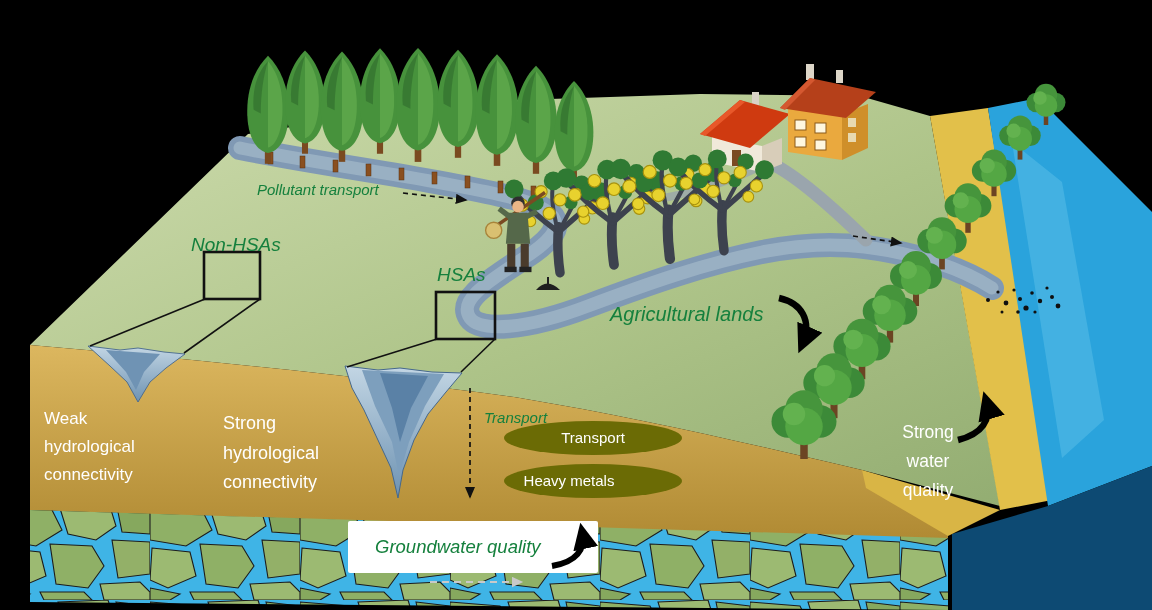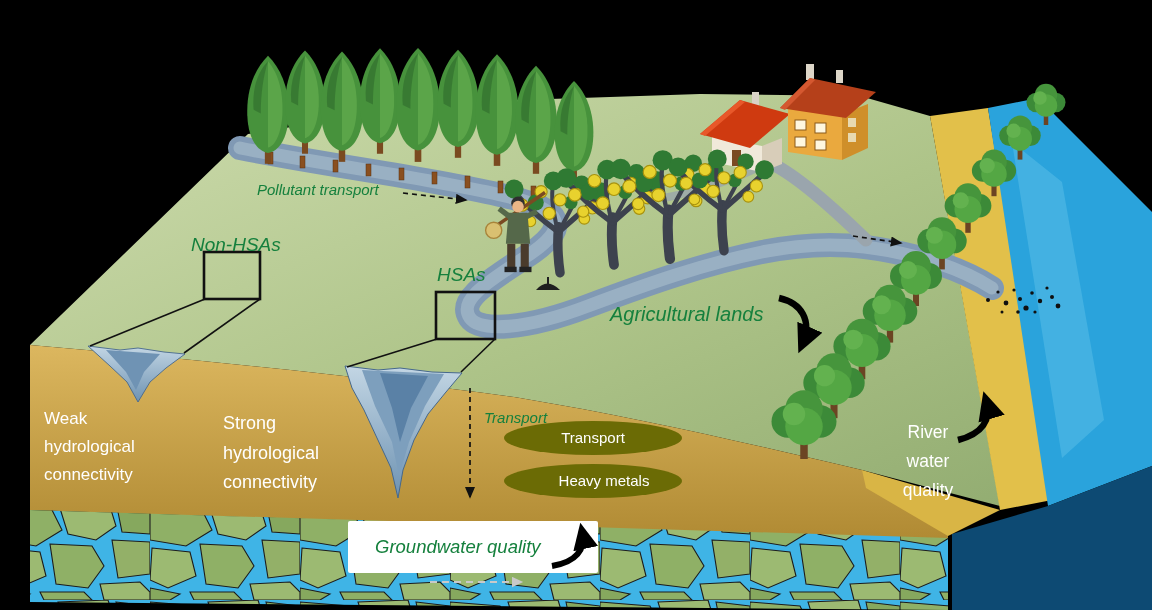--- a/index.html
+++ b/index.html
@@ -250,16 +250,16 @@
 </svg>
 
 <div class="lbl dark" style="left:257px;top:181px;font-size:15px;">Pollutant transport</div>
 <div class="lbl dark" style="left:191px;top:234px;font-size:19px;">Non-HSAs</div>
 <div class="lbl dark" style="left:437px;top:264px;font-size:19px;">HSAs</div>
 <div class="lbl dark" style="left:610px;top:302px;font-size:20px;">Agricultural lands</div>
 <div class="lbl light wrap3" style="left:223px;top:409px;width:135px;font-size:18px;">Strong hydrological connectivity</div>
 <div class="lbl light wrap3" style="left:44px;top:405px;width:135px;font-size:17px;">Weak hydrological connectivity</div>
 <div class="lbl dark" style="left:484px;top:389px;font-size:15px;margin-top:20px;">Transport</div>
 <div class="lbl light ctr" style="left:505px;top:429px;width:176px;font-size:15px;">Transport</div>
-<div class="lbl light ctr" style="left:516px;top:472px;width:176px;font-size:15px;">Heavy metals</div>
-<div class="lbl light ctr wrap3" style="left:884px;top:418px;width:88px;font-size:17.5px;">River water quality</div>
+<div class="lbl light ctr" style="left:481px;top:472px;width:176px;font-size:15px;">Heavy metals</div>
+<div class="lbl light ctr wrap3" style="left:884px;top:418px;width:88px;font-size:17.5px;">Strong water quality</div>
 <div class="lbl dark" style="left:375px;top:536px;font-size:18.5px;">Groundwater quality</div>
 </div>
 
 </body></html>

